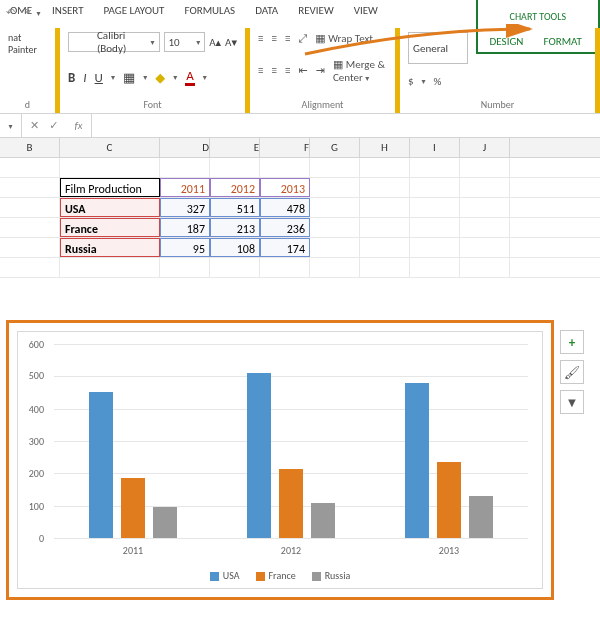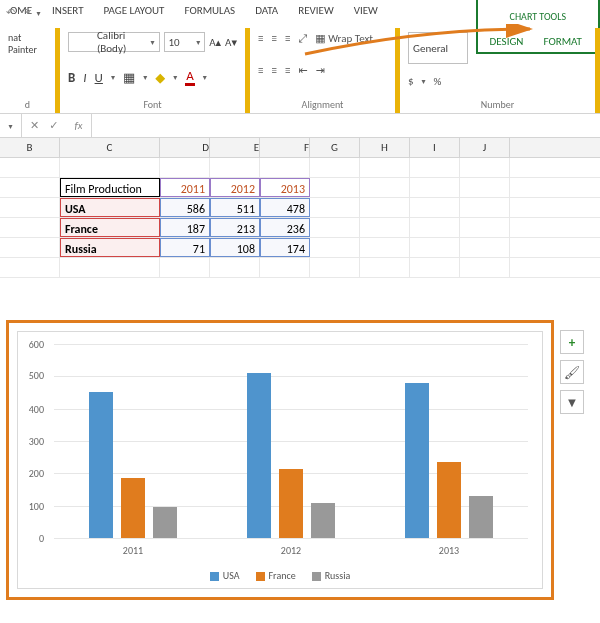--- a/index.html
+++ b/index.html
@@ -142,20 +142,21 @@
       <span>≡</span>
       <span>⤢</span>
       <span>▦ <span>Wrap Text</span></span>
     </div>
     <div class="align-row">
       <span>≡</span>
       <span>≡</span>
       <span>≡</span>
       <span>⇤</span>
       <span>⇥</span>
+      <span>▦ <span>Merge &amp; Center</span> <span class="caret">▾</span></span>
     </div>
     <div class="group-label">Alignment</div>
   </div>
   <div class="group num-group">
     <div class="num-sel">
         <span>General</span>
       </div>
     <div class="align-row" style="margin-top:6px">
       <span>$</span>
         <span class="caret">▾</span>
@@ -208,21 +209,21 @@
       <div class="cell cE tbl-hdr yr sel-purple">2012</div>
       <div class="cell cF tbl-hdr yr sel-purple">2013</div>
       <div class="cell cG"></div>
         <div class="cell cH"></div>
         <div class="cell cI"></div>
         <div class="cell cJ"></div>
     </div>
     <div class="grid-row">
       <div class="cell cB"></div>
       <div class="cell cC tbl-hdr country sel-red">USA</div>
-      <div class="cell cD tbl-hdr val sel-blue">586</div>
+      <div class="cell cD tbl-hdr val sel-blue">327</div>
       <div class="cell cE tbl-hdr val sel-blue">511</div>
       <div class="cell cF tbl-hdr val sel-blue">478</div>
       <div class="cell cG"></div>
         <div class="cell cH"></div>
         <div class="cell cI"></div>
         <div class="cell cJ"></div>
     </div>
     <div class="grid-row">
       <div class="cell cB"></div>
       <div class="cell cC tbl-hdr country sel-red">France</div>
@@ -230,21 +231,21 @@
       <div class="cell cE tbl-hdr val sel-blue">213</div>
       <div class="cell cF tbl-hdr val sel-blue">236</div>
       <div class="cell cG"></div>
         <div class="cell cH"></div>
         <div class="cell cI"></div>
         <div class="cell cJ"></div>
     </div>
     <div class="grid-row">
       <div class="cell cB"></div>
       <div class="cell cC tbl-hdr country sel-red">Russia</div>
-      <div class="cell cD tbl-hdr val sel-blue">71</div>
+      <div class="cell cD tbl-hdr val sel-blue">95</div>
       <div class="cell cE tbl-hdr val sel-blue">108</div>
       <div class="cell cF tbl-hdr val sel-blue">174</div>
       <div class="cell cG"></div>
         <div class="cell cH"></div>
         <div class="cell cI"></div>
         <div class="cell cJ"></div>
     </div>
     <div class="grid-row">
         <div class="cell cB"></div>
         <div class="cell cC"></div>

